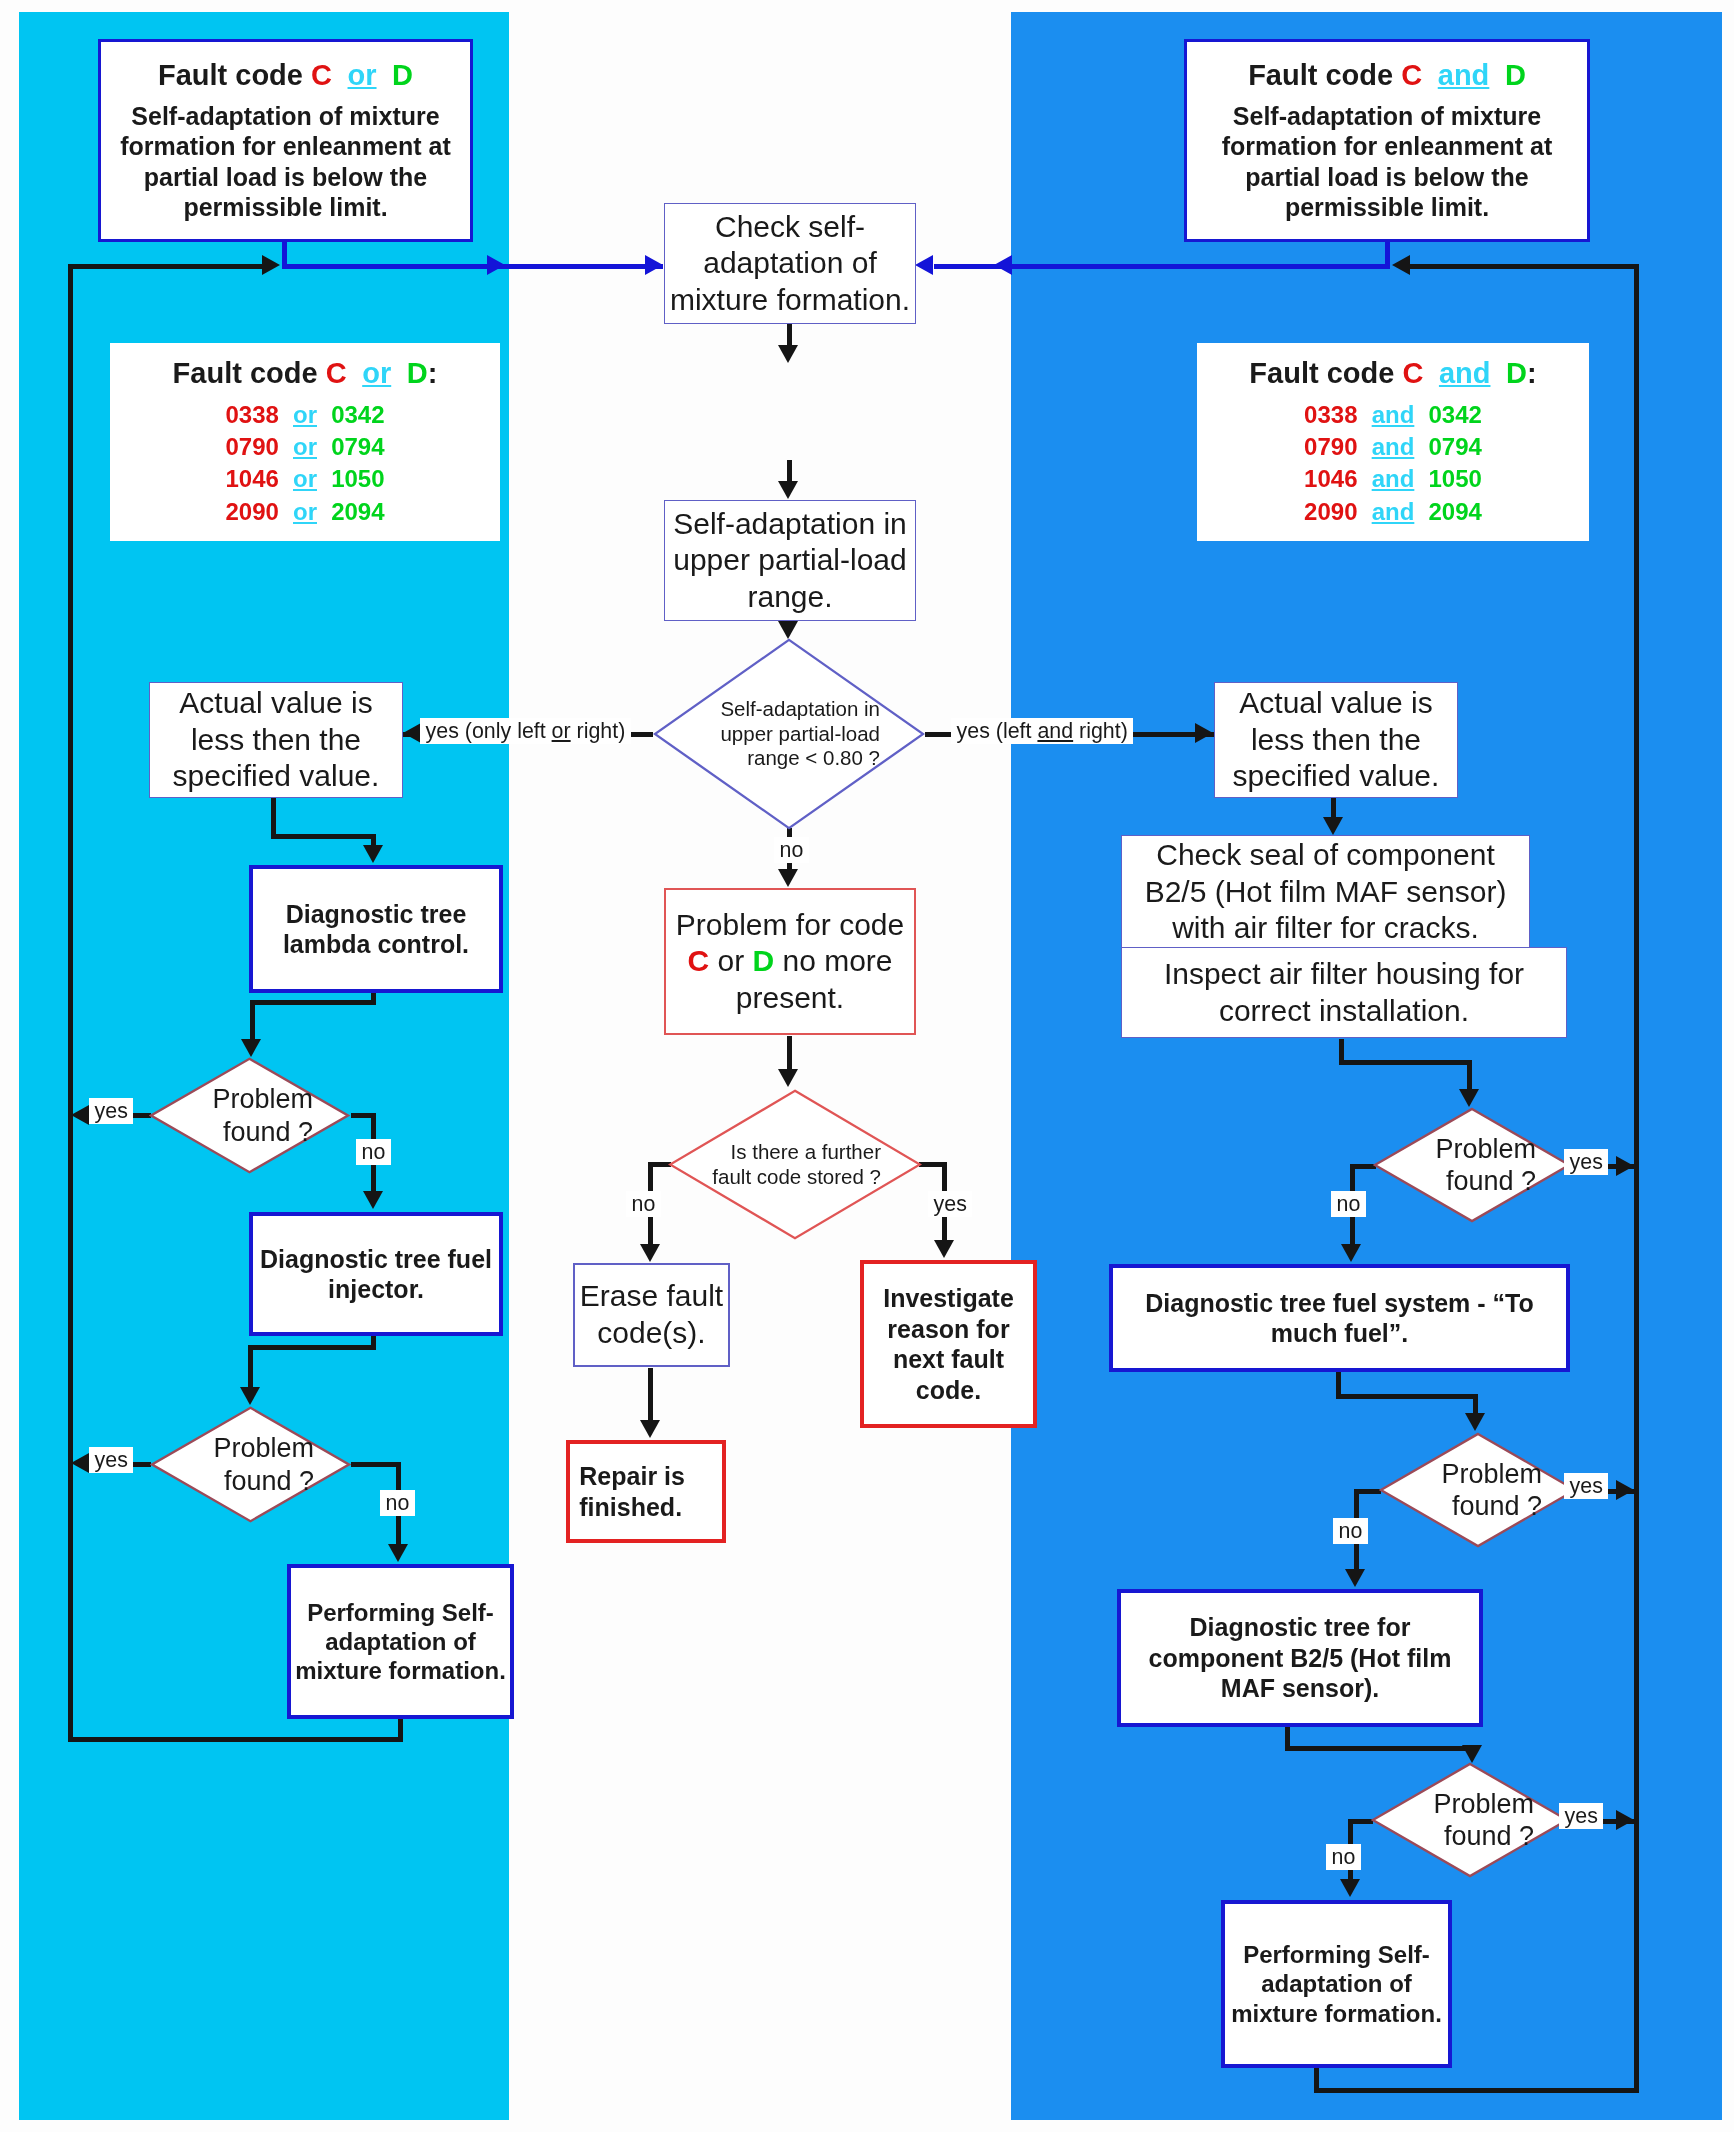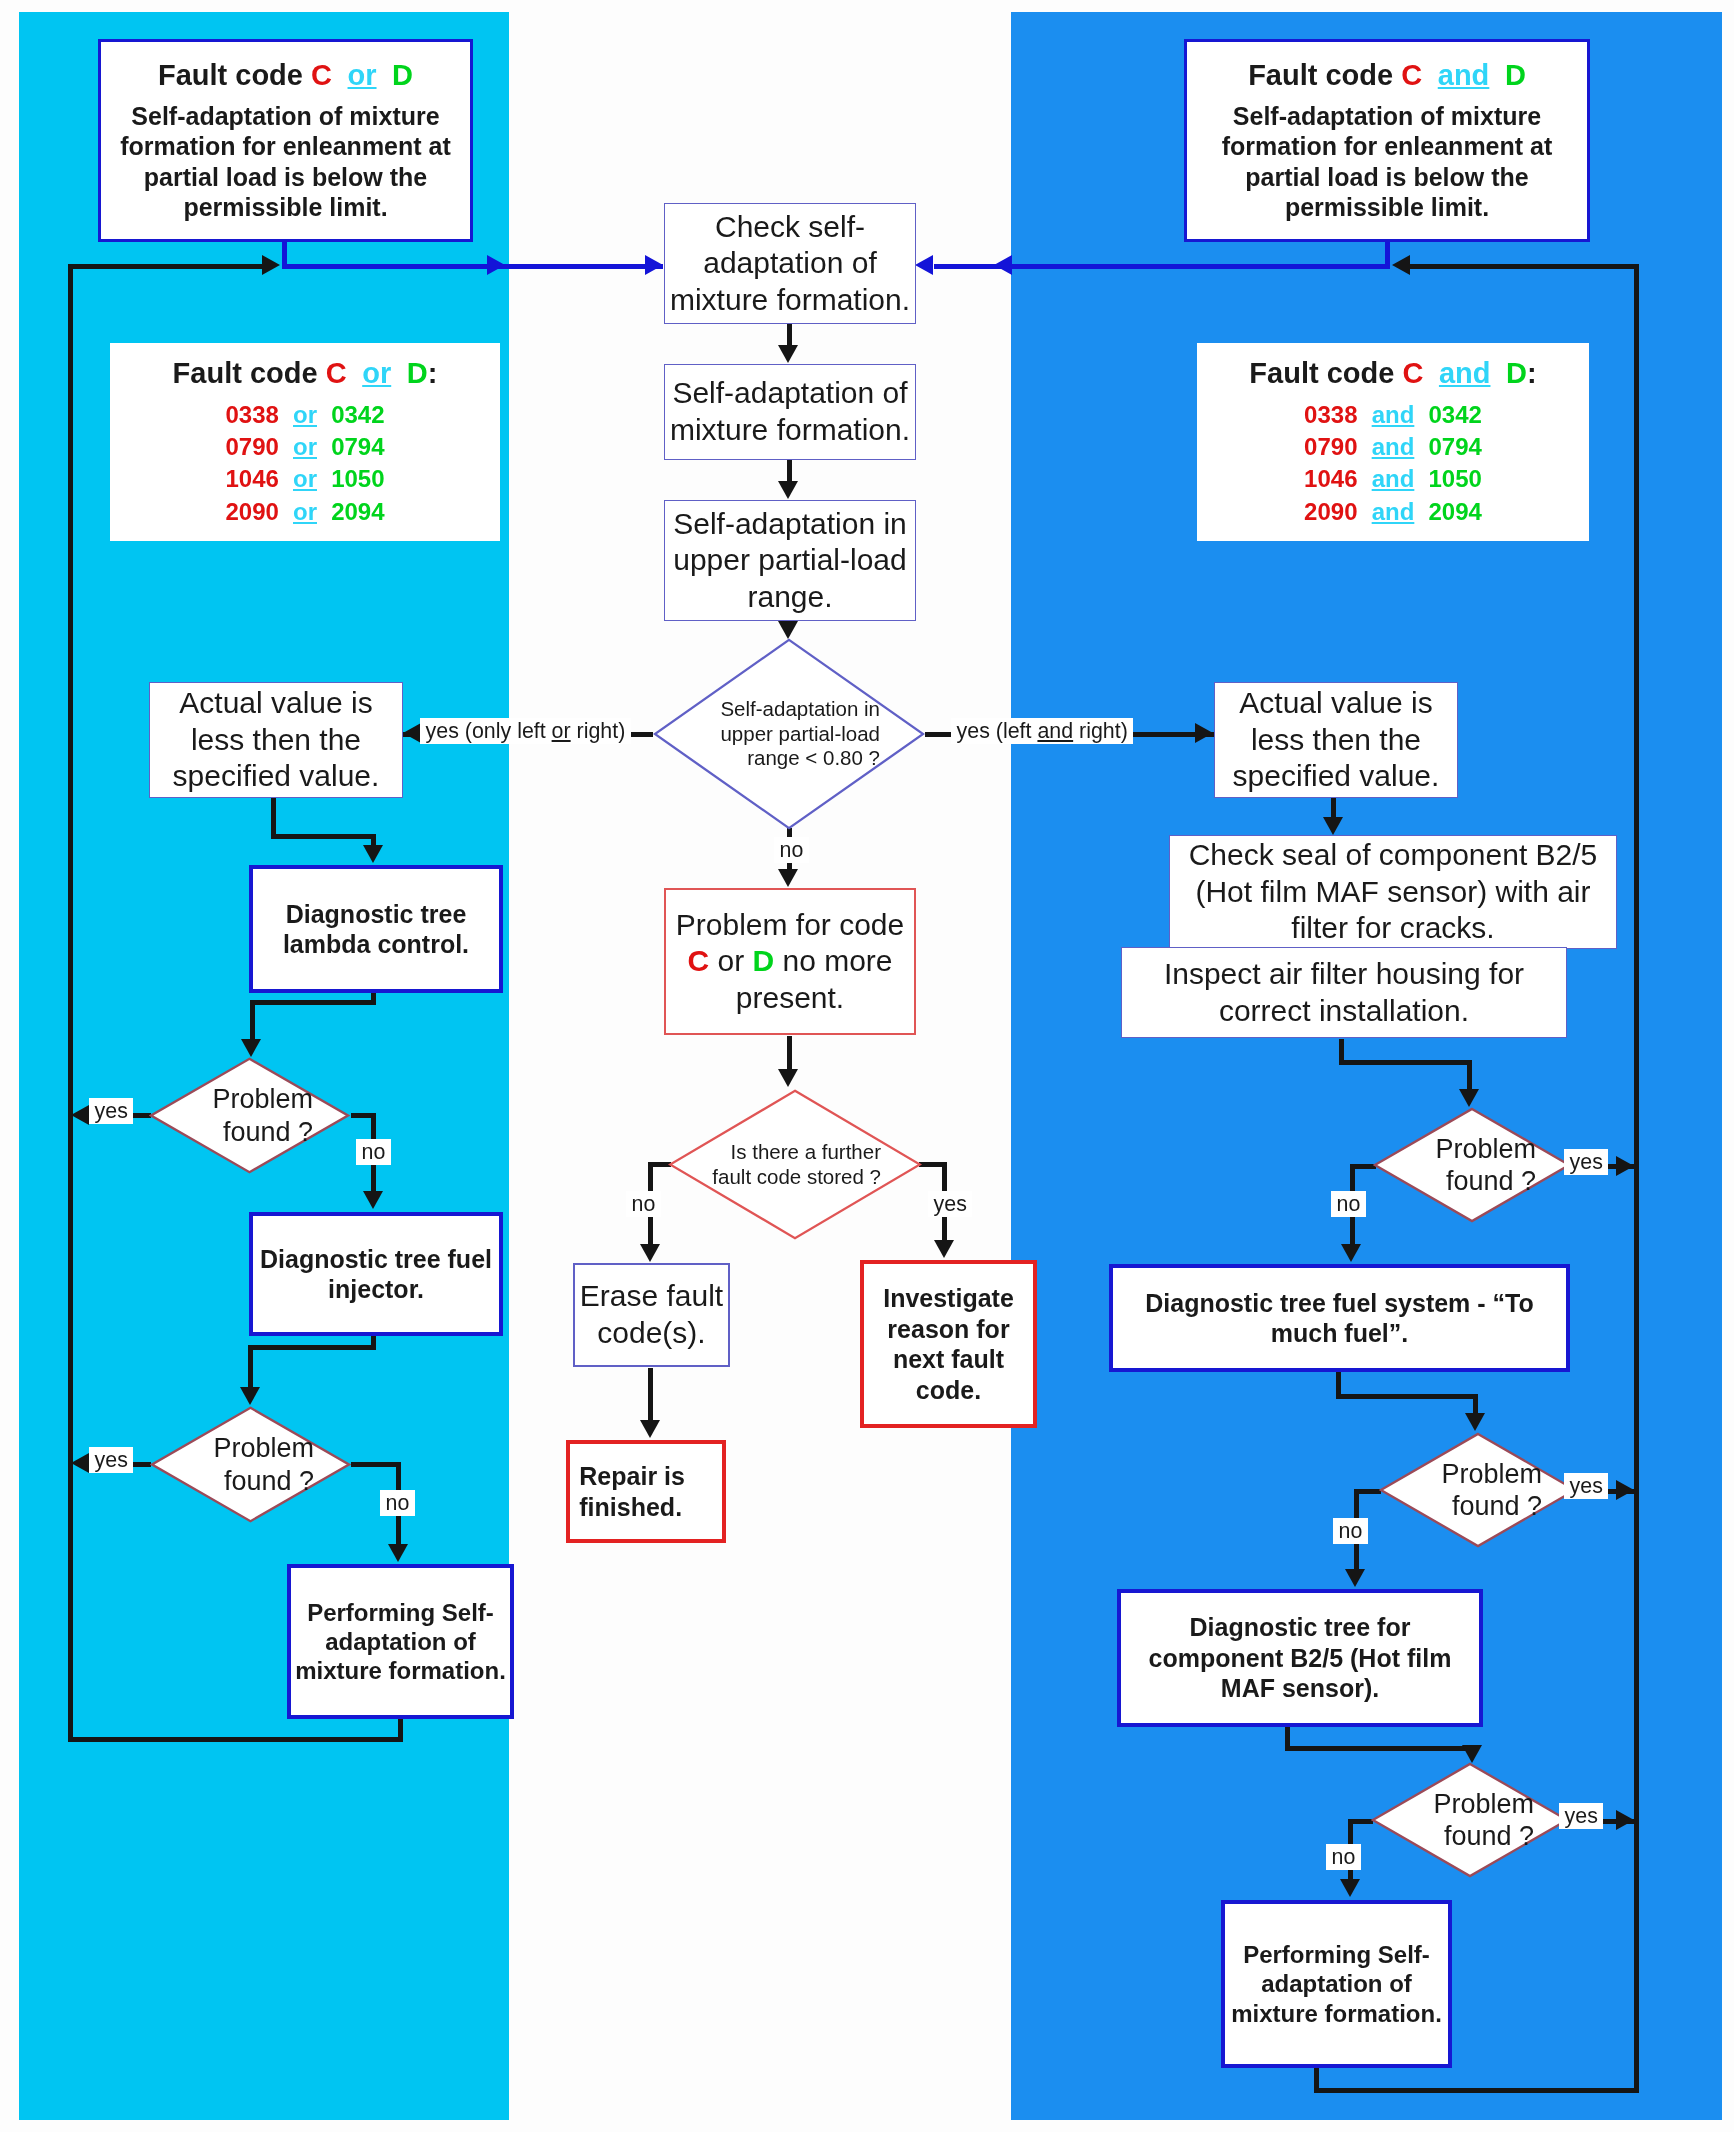--- a/index.html
+++ b/index.html
@@ -217,23 +217,20 @@
 
   <div class="chip" style="left:89px;top:1098px;">yes</div>
   <div class="chip" style="left:356px;top:1139px;">no</div>
   <div class="chip" style="left:89px;top:1447px;">yes</div>
   <div class="chip" style="left:380px;top:1490px;">no</div>
 
   <div class="node bthin t25" style="left:664px;top:203px;width:252px;height:121px;padding:3.7px;">
     <div>Check self-adaptation of mixture formation.</div>
   </div>
 
-  <div class="node bthin t25" style="left:664px;top:364px;width:252px;height:96px;padding:3.7px;">
-    <div>Self-adaptation of mixture formation.</div>
-  </div>
 
   <div class="node bthin t25" style="left:664px;top:500px;width:252px;height:121px;padding:3.7px;">
     <div>Self-adaptation in upper partial-load range.</div>
   </div>
 
   <div class="dwrap" style="left:653px;top:638px;">
     <svg width="272" height="192" viewBox="0 0 292 206">
       <polygon points="146,2 290,103 146,204 2,103" fill="#ffffff" stroke="#6060c6" stroke-width="2.5"></polygon>
     </svg>
     <div class="dtext t22" style="padding:0 45px;">Self-adaptation in upper partial-load range &lt; 0.80 ?</div>
@@ -311,21 +308,21 @@
       <span class="c-red">2090</span>
       <span class="c-cyan conj">and</span>
       <span class="c-green">2094</span>
     </div>
   </div>
 
   <div class="node bthin t25" style="left:1214px;top:682px;width:244px;height:116px;padding:3.7px;">
     <div>Actual value is less then the specified value.</div>
   </div>
 
-  <div class="node bthin t25" style="left:1121px;top:835px;width:448px;height:114px;padding:8px;margin-left:48px;">
+  <div class="node bthin t25" style="left:1121px;top:835px;width:409px;height:114px;padding:8px;">
     <div>Check seal of component B2/5 (Hot film MAF sensor) with air filter for cracks.</div>
   </div>
   <div class="node bthin t25" style="left:1121px;top:947px;width:446px;height:91px;padding:3.7px;">
     <div>Inspect air filter housing for correct installation.</div>
   </div>
 
   <div class="dwrap" style="left:1373px;top:1107px;">
     <svg width="198" height="116" viewBox="0 0 212 124">
       <polygon points="106,2 210,62 106,122 2,62" fill="#ffffff" stroke="#9c4a58" stroke-width="2.5"></polygon>
     </svg>

